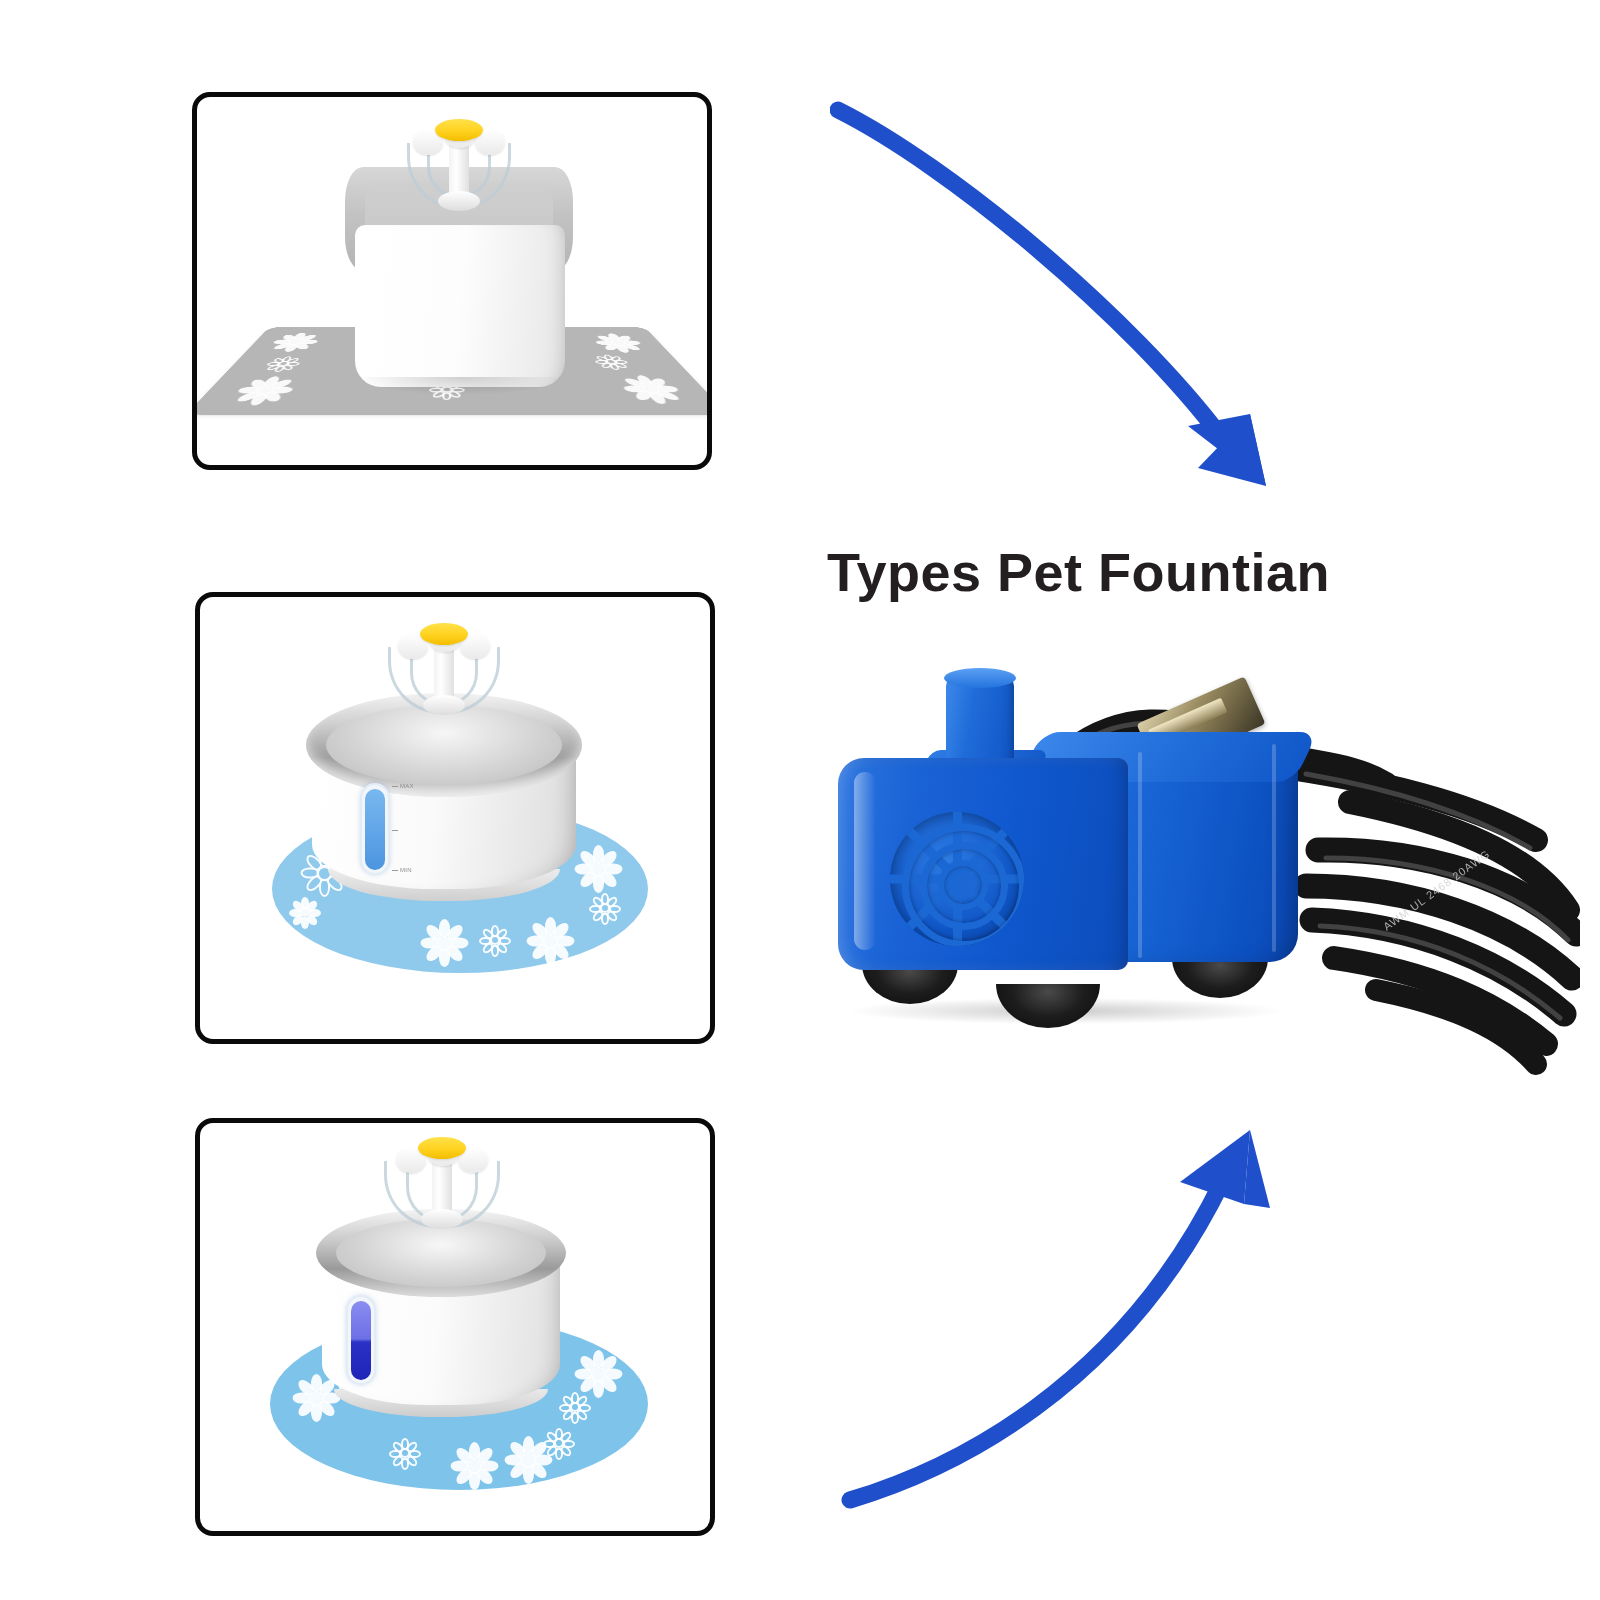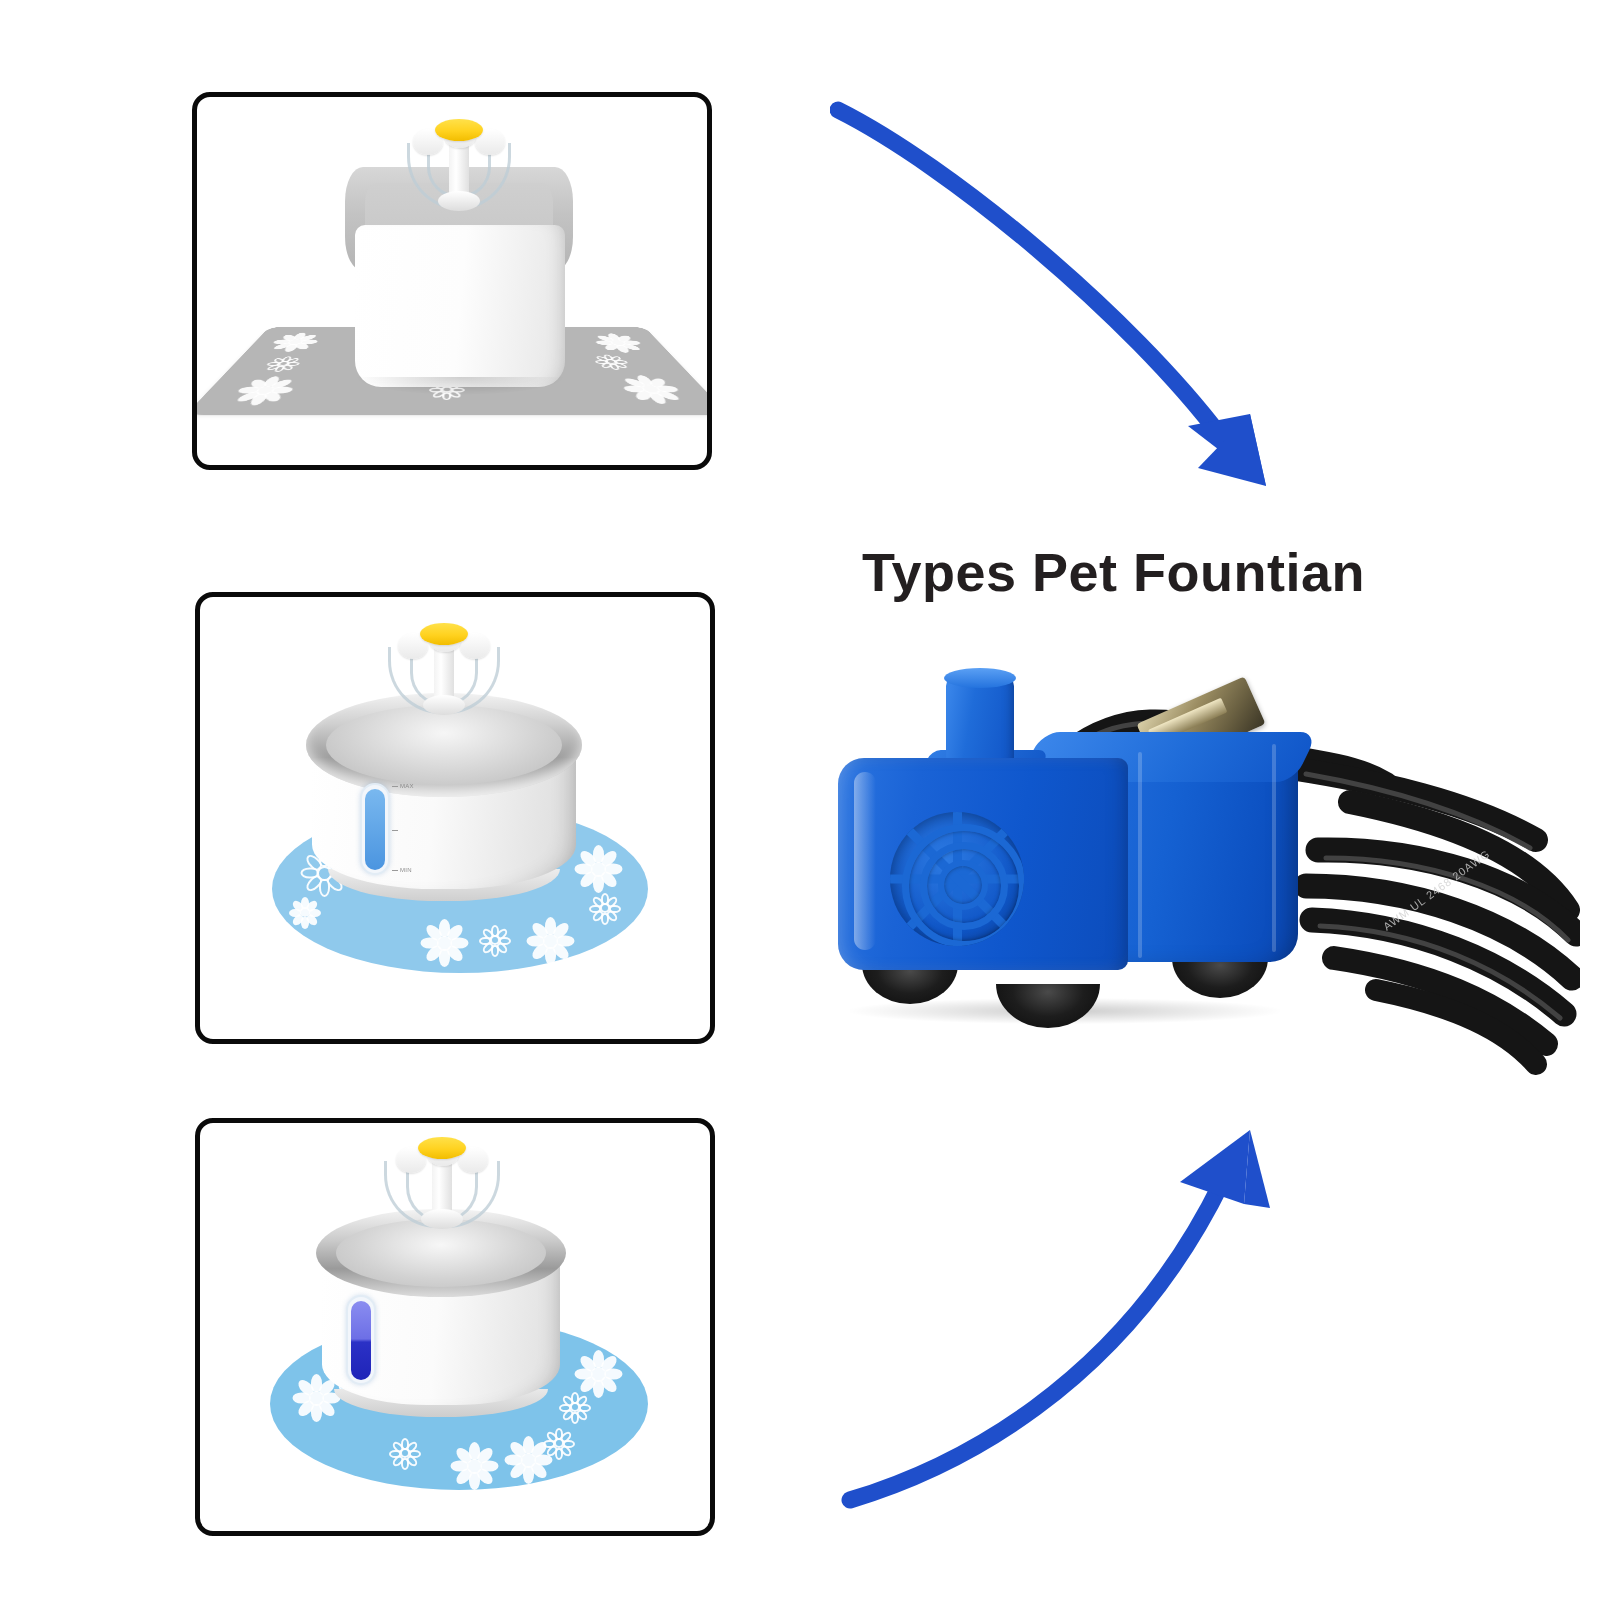--- a/index.html
+++ b/index.html
@@ -272,21 +272,21 @@
     left: 822px;
     top: 536px;
     width: 690px;
     font-size: 54px;
     font-weight: bold;
     line-height: 1.36;
     color: #231f20;
     letter-spacing: .5px;
   }
   .headline .line { display: block; }
-  .headline .line-2 { margin-left: 40px; }
+  .headline .line-2 { margin-left: 5px; }
 
   
   .arrow {
     position: absolute;
     pointer-events: none;
   }
   .arrow-top    { left: 830px;  top: 96px;   width: 440px; height: 400px; }
   .arrow-bottom { left: 840px;  top: 1090px; width: 430px; height: 420px; }
 
   

